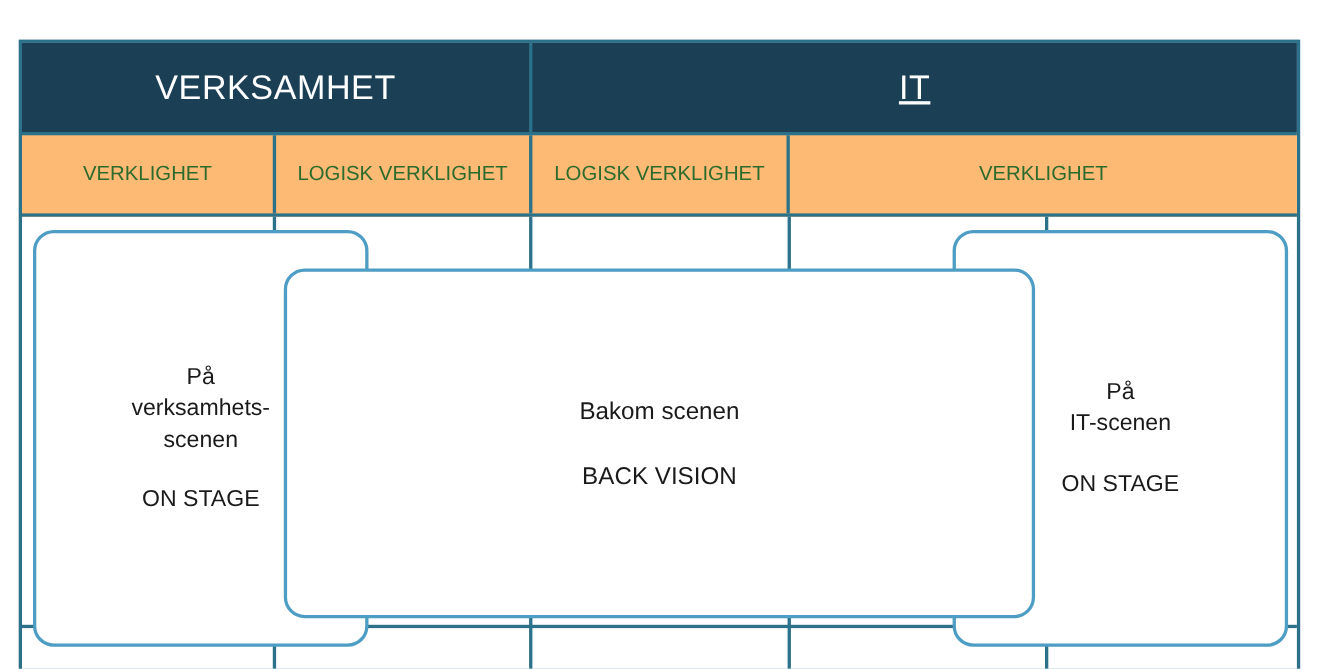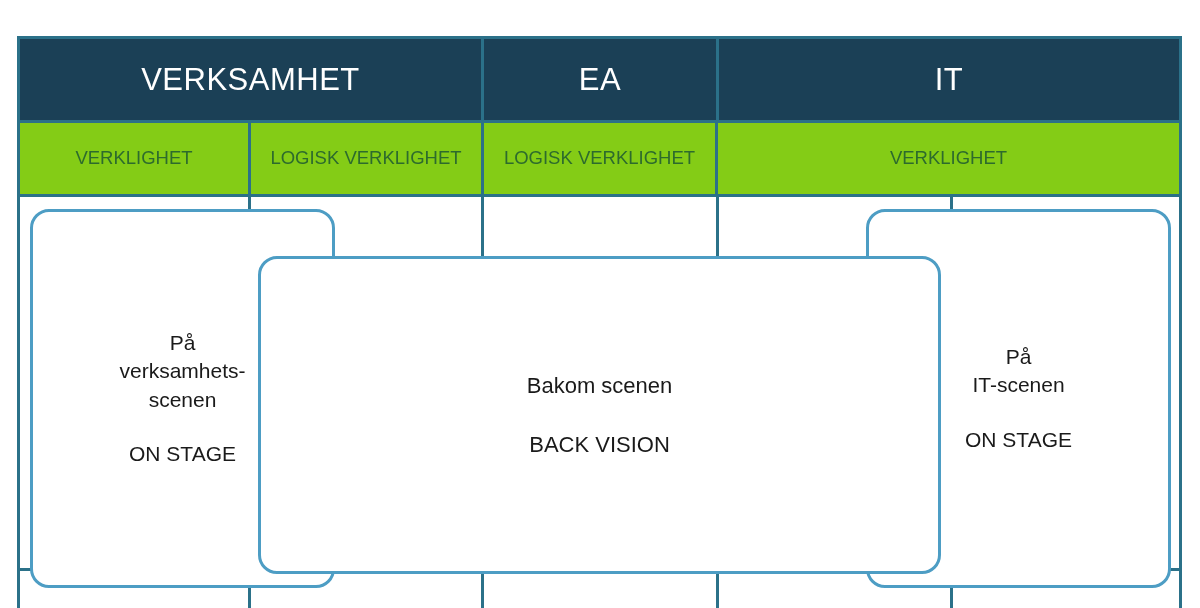--- a/index.html
+++ b/index.html
@@ -45,34 +45,34 @@
   .header-cell {
     display: flex;
     align-items: center;
     justify-content: center;
     box-sizing: border-box;
     border-right: 3px solid #2b7189;
     color: #ffffff;
     font-size: 31px;
     letter-spacing: 0.5px;
   }
-  .header-cell:last-child { border-right: none; }
+  .header-cell:last-child { border-right: none; text-decoration: underline; }
   .h-verksamhet { width: 464px; }
   .h-ea         { width: 235px; }
   .h-it         { flex: 1; }
 
   
   .subheader-row {
     position: absolute;
     left: 0;
     top: 81px;
     width: 100%;
     height: 77px;
     display: flex;
-    background: #84cc16;
+    background: #fdba74;
     border-top: 3px solid #2b7189;
     border-bottom: 3px solid #2b7189;
     box-sizing: border-box;
   }
   .subheader-cell {
     display: flex;
     align-items: center;
     justify-content: center;
     text-align: center;
     box-sizing: border-box;
@@ -140,21 +140,21 @@
 
   .box-left {
     left: 30px;
     top: 185px;
     width: 305px;
     height: 379px;
     z-index: 2;
   }
   .box-center {
     left: 258px;
-    top: 232px;
+    top: 220px;
     width: 683px;
     height: 318px;
     z-index: 3;
     font-size: 22px;
   }
   .box-center .stage-gap { height: 30px; }
   .box-right {
     left: 866px;
     top: 185px;
     width: 305px;
@@ -166,23 +166,20 @@
 <body>
 
 <div id="diagram">
 
   <div class="table-frame">
 
     <div class="header-row">
       <div class="header-cell h-verksamhet">
         <span>VERKSAMHET</span>
       </div>
-      <div class="header-cell h-ea">
-        <span>EA</span>
-      </div>
       <div class="header-cell h-it">
         <span>IT</span>
       </div>
     </div>
 
     <div class="subheader-row">
       <div class="subheader-cell sc-1">
         <span class="line-group">VERKLIGHET</span>
       </div>
       <div class="subheader-cell sc-2">

